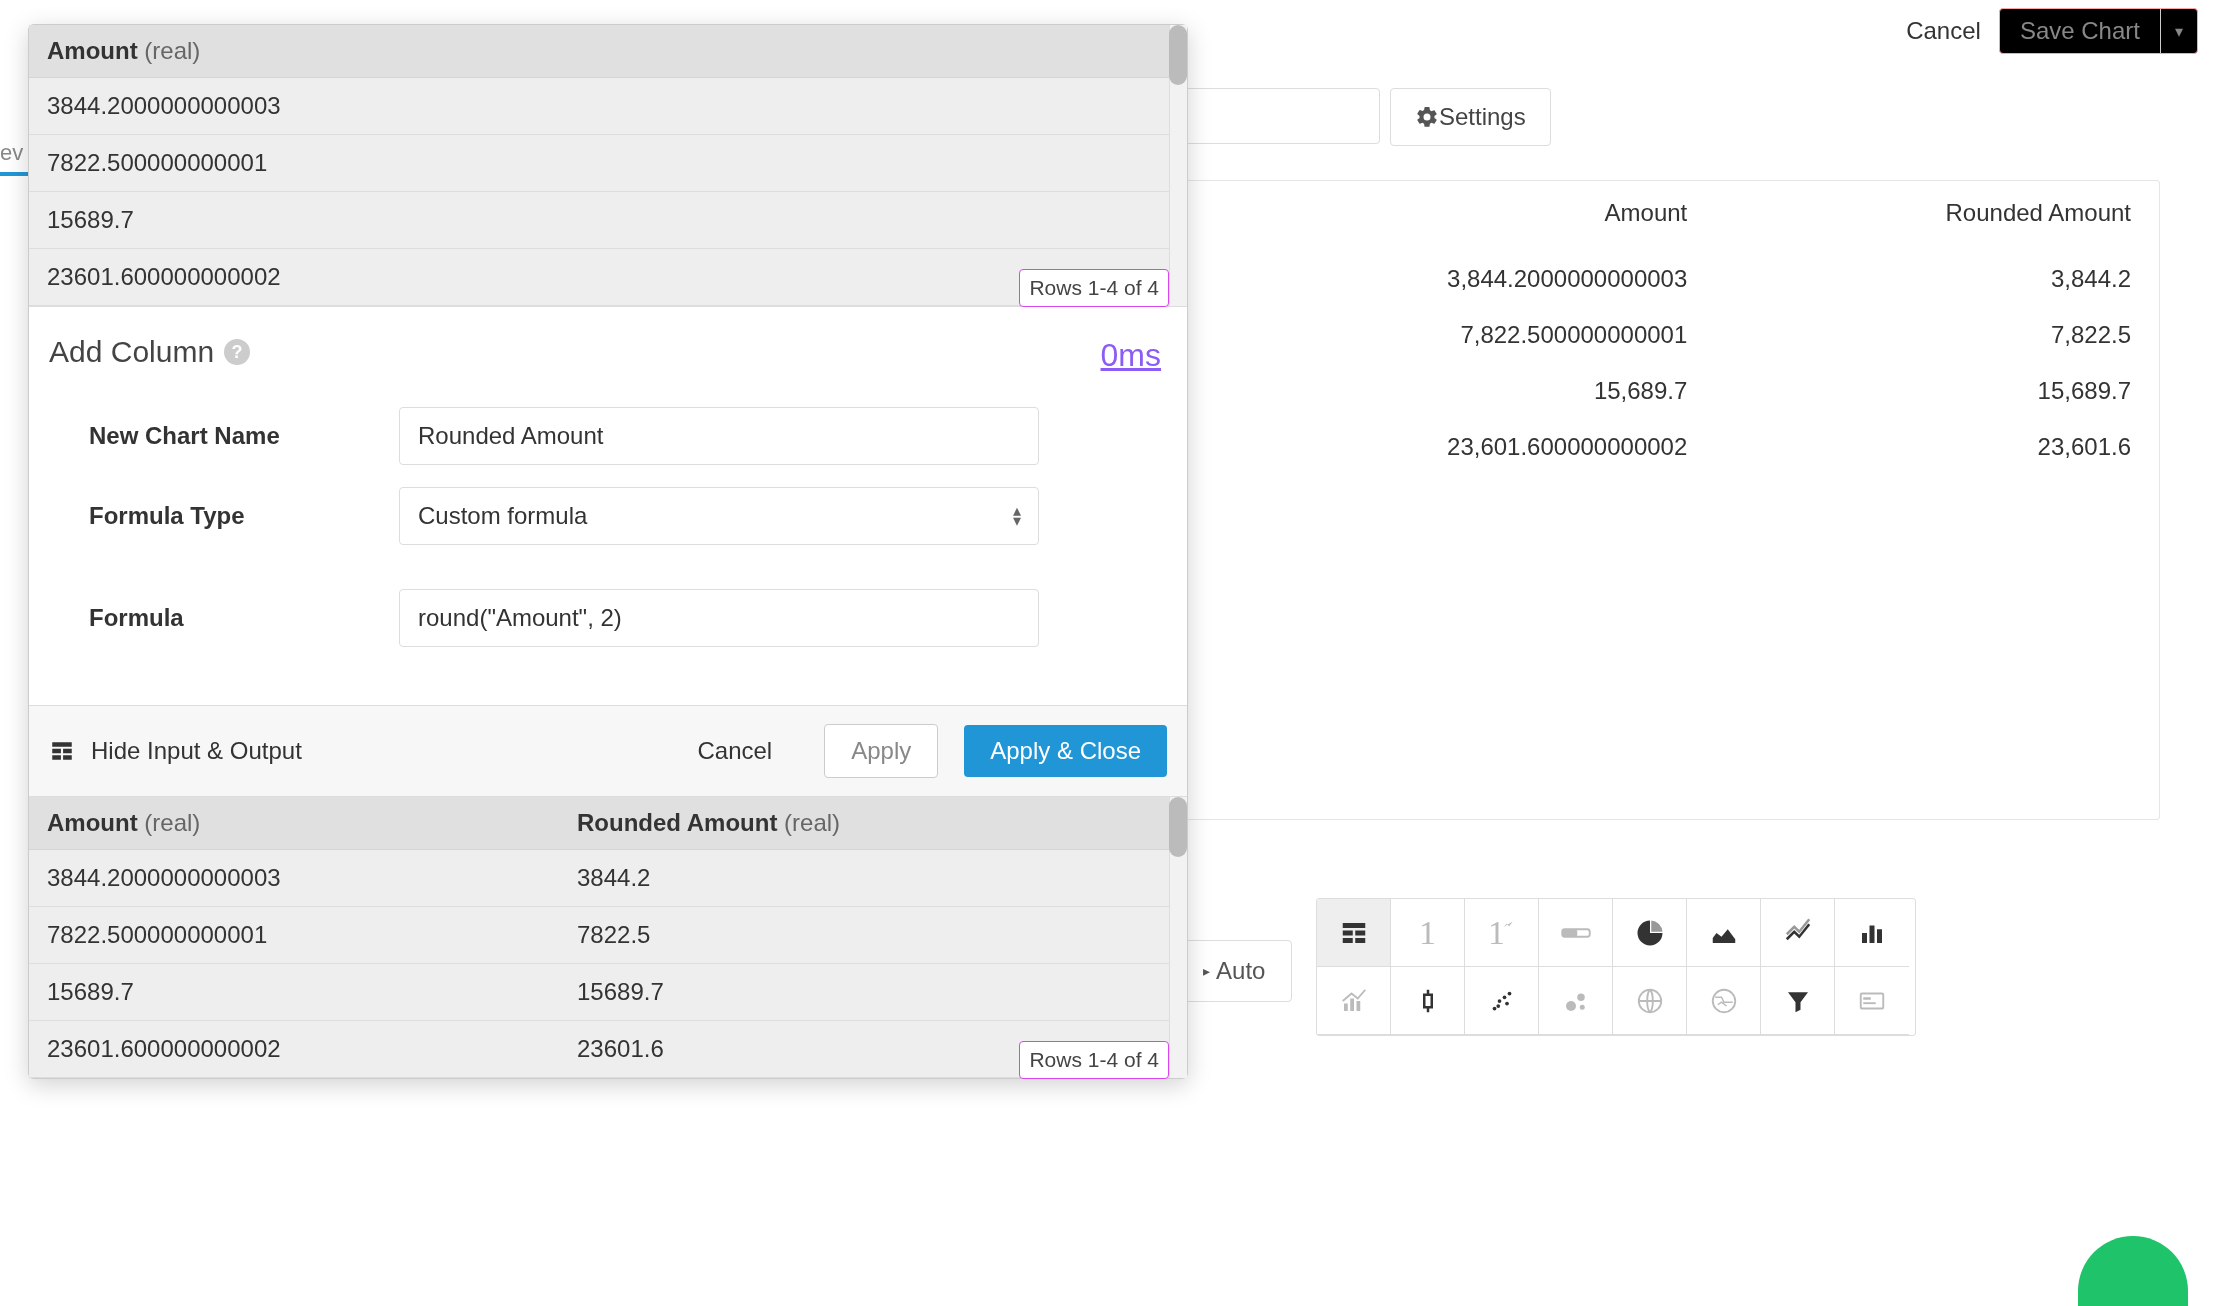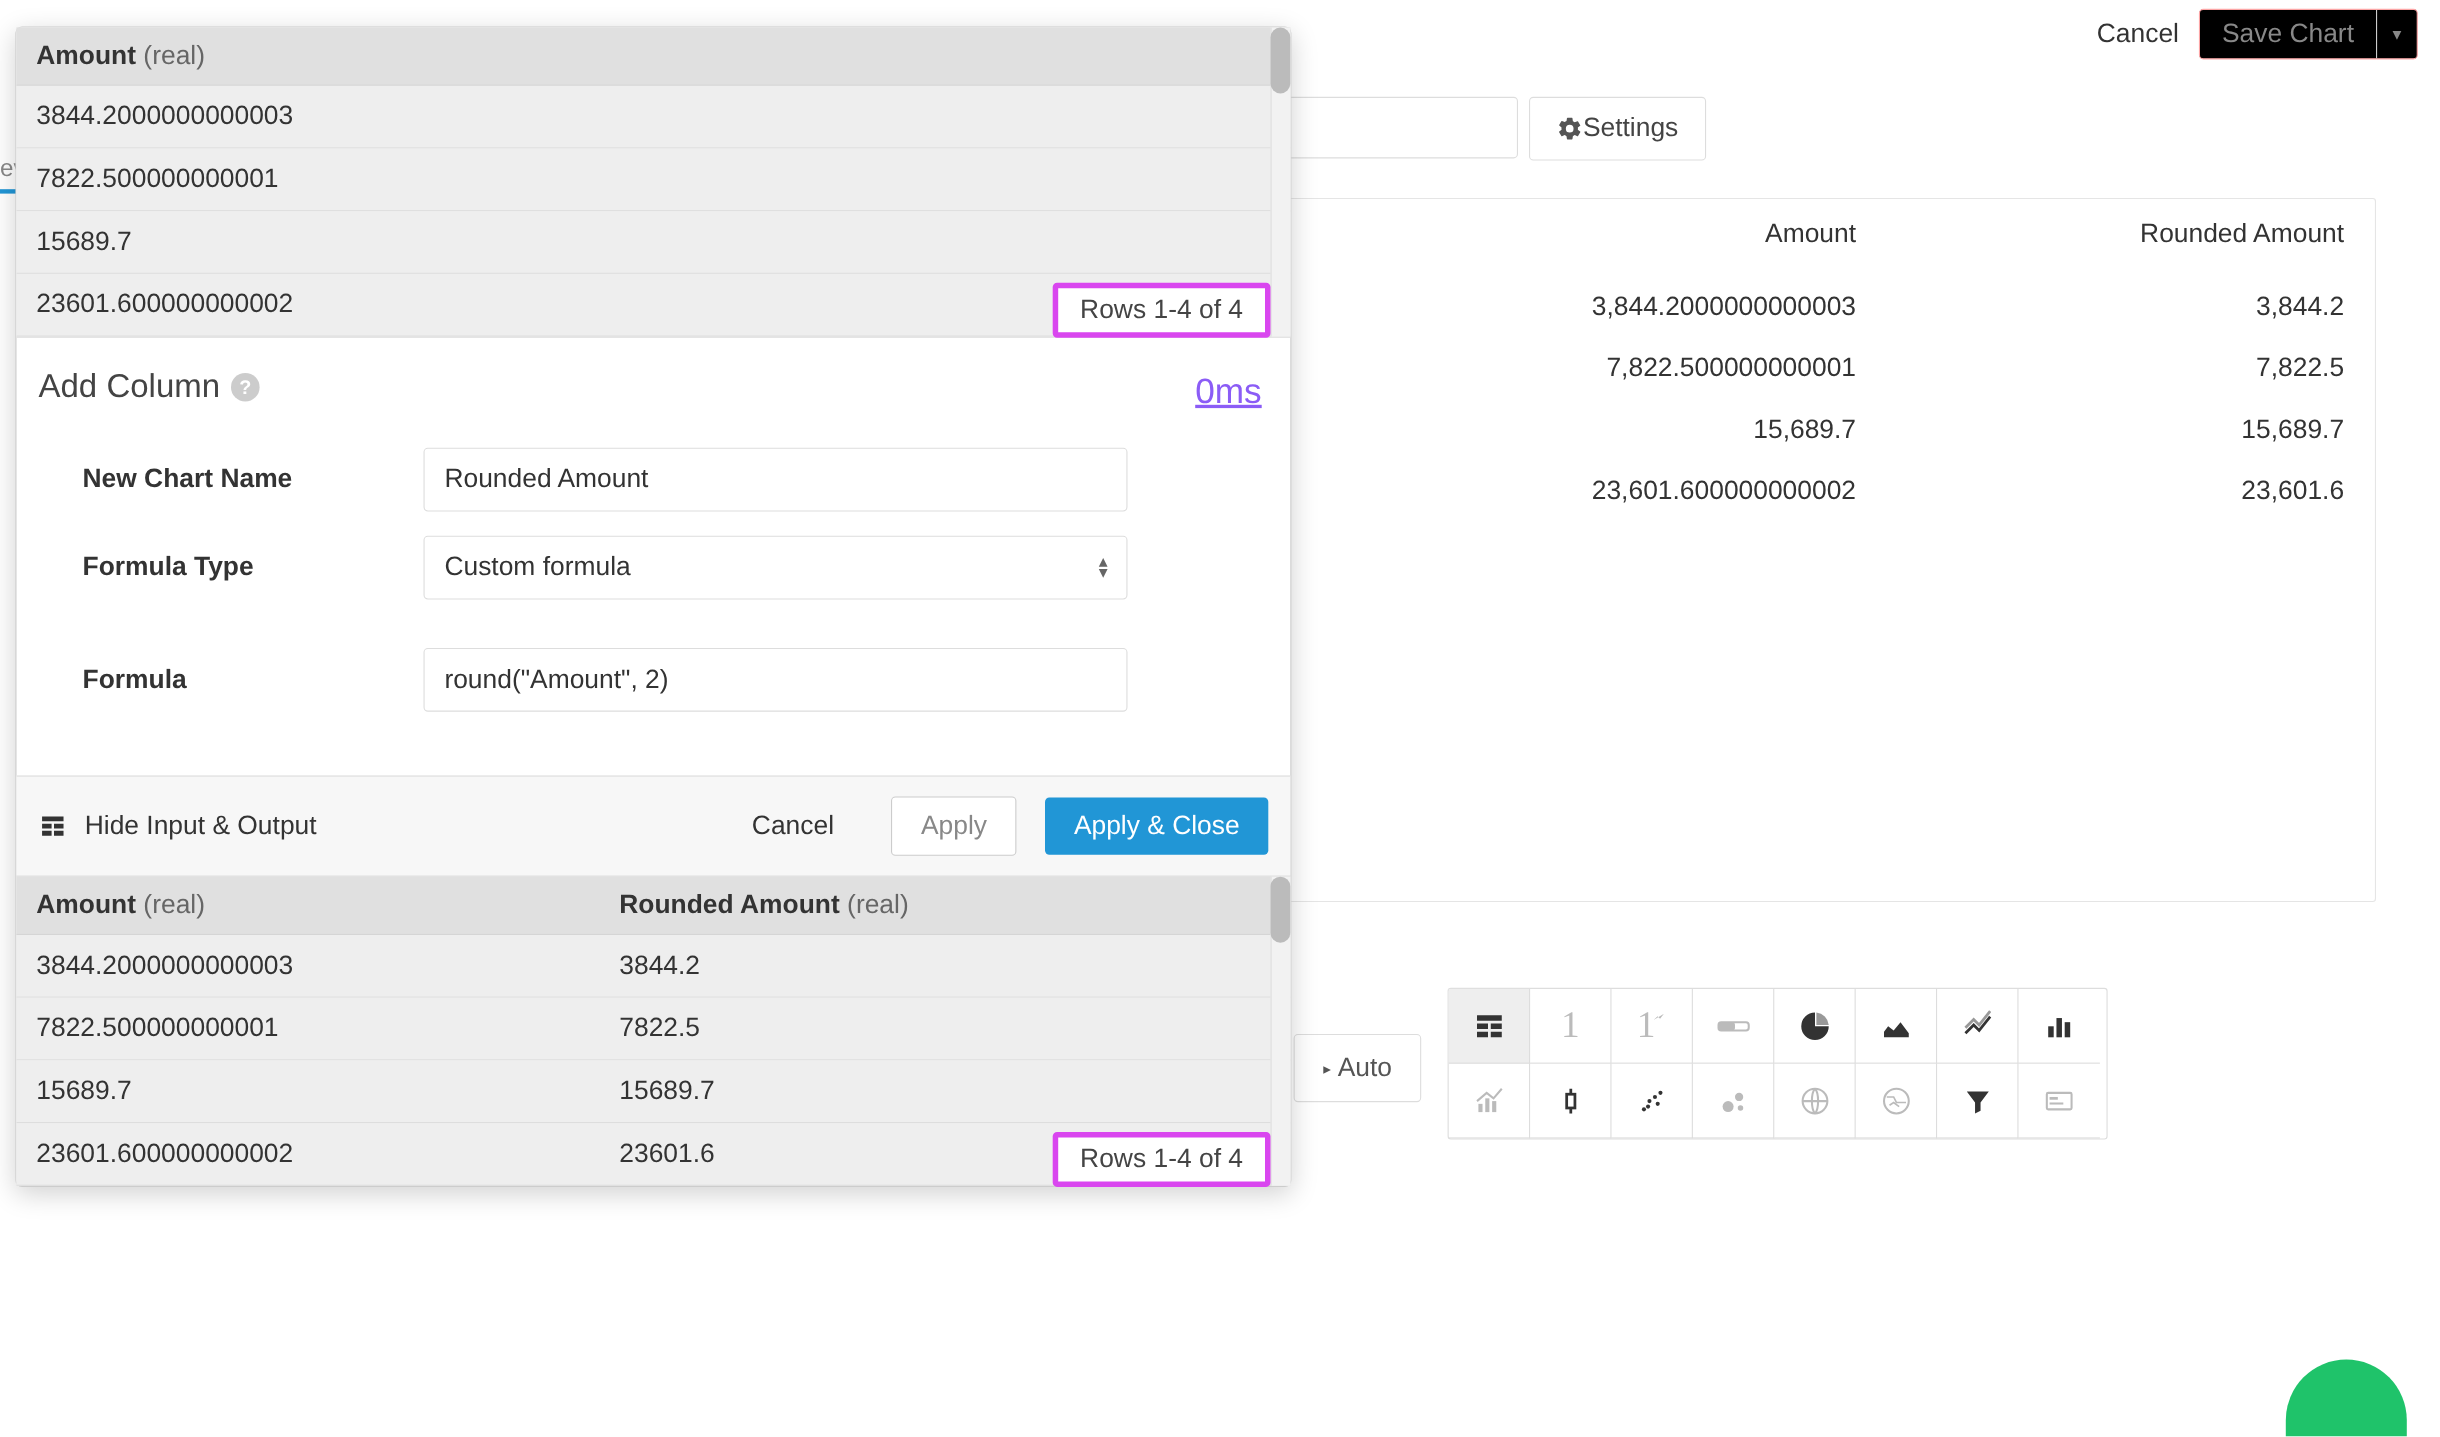--- a/index.html
+++ b/index.html
@@ -16,27 +16,27 @@
 .input-stub{position:absolute;top:88px;left:1170px;width:210px;height:56px;border:1px solid #ddd;border-radius:4px;background:#fff;}
 
 .data-panel{position:absolute;top:180px;left:1170px;width:990px;border:1px solid #e5e5e5;border-radius:3px;height:640px;}
 .data-panel table{width:100%;border-collapse:collapse;}
 .data-panel th{text-align:right;font-weight:400;font-size:24px;color:#333;padding:18px 28px 24px;}
 .data-panel td{text-align:right;font-size:24px;color:#333;padding:14px 28px;}
 
 .ev-frag{position:absolute;top:140px;left:0;font-size:22px;color:#888;}
 .ev-underline{position:absolute;top:172px;left:0;width:30px;height:4px;background:#2196d6;}
 
-.popover{position:absolute;top:24px;left:14px;width:1160px;border:1px solid #ccc;border-radius:6px;background:#fff;box-shadow:0 6px 24px rgba(0,0,0,.18);z-index:20;}
+.popover{position:absolute;top:24px;left:28px;width:1160px;border:1px solid #ccc;border-radius:6px;background:#fff;box-shadow:0 6px 24px rgba(0,0,0,.18);z-index:20;}
 .input-table{background:#eee;border-bottom:1px solid #ddd;position:relative;}
 .input-table .hdr{background:#e0e0e0;padding:12px 18px;font-size:24px;border-bottom:1px solid #d5d5d5;}
 .input-table .hdr b{font-weight:700;}
 .input-table .hdr .type{font-weight:400;color:#666;}
 .input-table .row{padding:14px 18px;font-size:24px;border-bottom:1px solid #ddd;background:#eee;}
-.rows-badge{position:absolute;right:18px;bottom:-1px;background:#fff;border:5px solid #d946ef;border-radius:4px;padding:6px 20px;font-size:24px;color:#444;z-index:3;}
+.rows-badge{position:absolute;right:18px;bottom:-1px;background:#fff;border:1px solid #d946ef;border-radius:4px;padding:6px 9px;font-size:21px;color:#444;z-index:3;}
 .scrolltrack{position:absolute;right:0;top:0;width:18px;height:100%;background:#f2f2f2;border-left:1px solid #ddd;}
 .scrollthumb{position:absolute;right:0;top:0;width:18px;height:60px;background:#bbb;border-radius:9px;}
 
 .form-section{padding:28px 20px 36px;position:relative;}
 .form-title{font-size:30px;color:#444;margin-bottom:38px;display:flex;align-items:center;gap:10px;}
 .form-title .help{width:26px;height:26px;border-radius:50%;background:#ccc;color:#fff;display:inline-flex;align-items:center;justify-content:center;font-size:18px;font-weight:700;}
 .form-timing{position:absolute;top:30px;right:26px;color:#8b5cf6;font-size:32px;text-decoration:underline;}
 .form-row{display:flex;align-items:center;margin:22px 0 22px 40px;}
 .form-row label{width:310px;font-size:24px;font-weight:700;color:#333;}
 .text-input{width:640px;border:1px solid #ddd;border-radius:4px;padding:14px 18px;font-size:24px;color:#333;background:#fff;}

